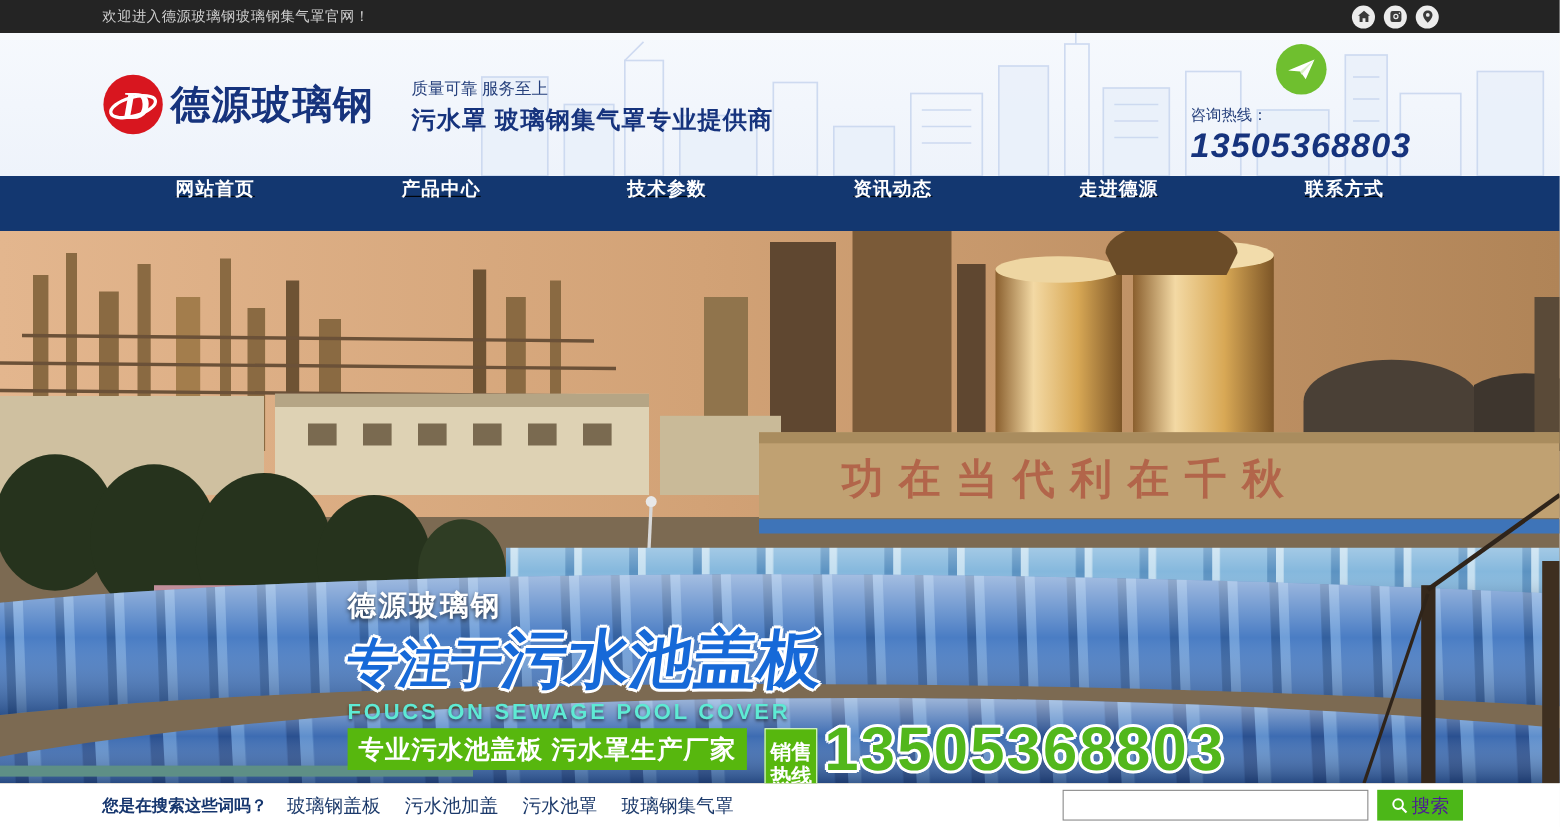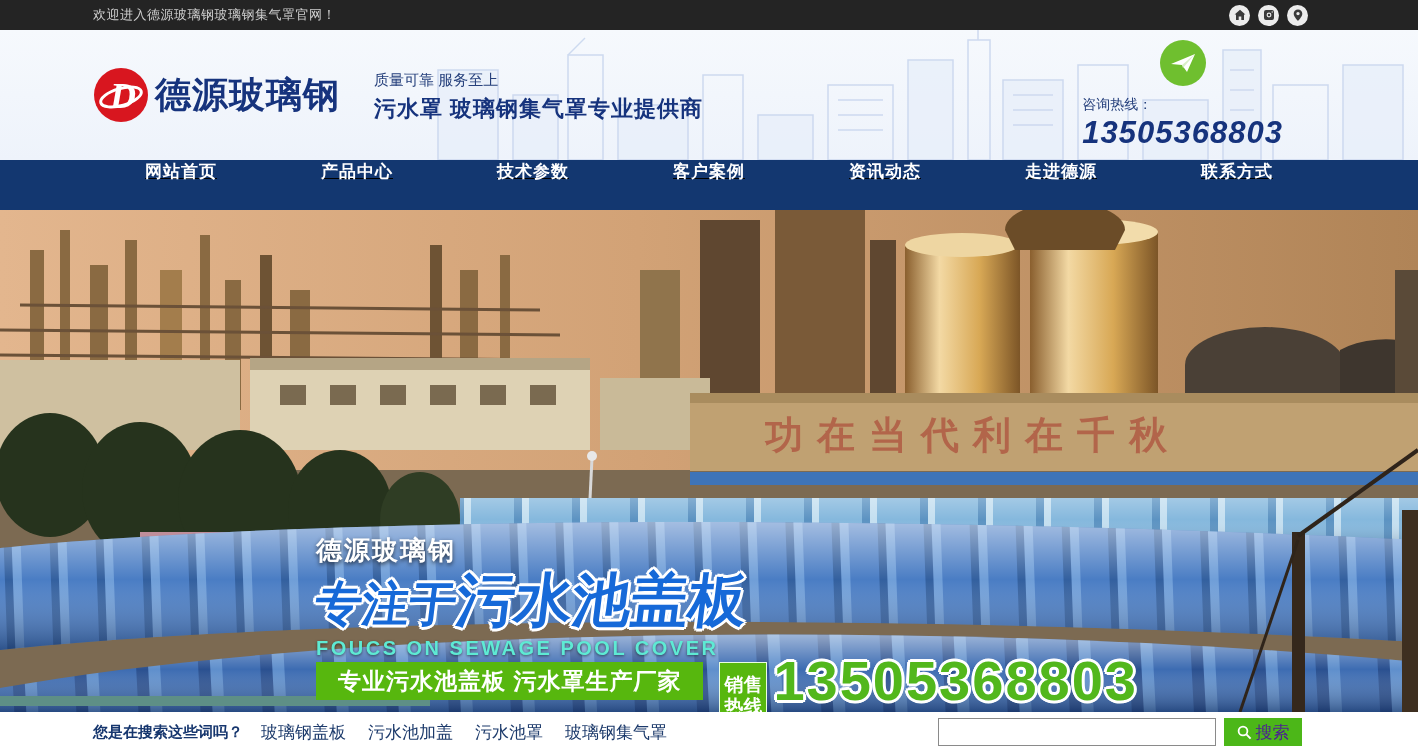--- a/index.html
+++ b/index.html
@@ -51,32 +51,32 @@
     white-space:nowrap; line-height:1.05;
     text-shadow:-3px 0 0 #fff,3px 0 0 #fff,0 -3px 0 #fff,0 3px 0 #fff,
       -2px -2px 0 #fff,2px -2px 0 #fff,-2px 2px 0 #fff,2px 2px 0 #fff; }
   .t-prefix { font-size:47px; }
   .t-main { font-size:58px; }
   .hero-en { margin-top:6px; color:#5eead4; font-size:20px; font-weight:600;
     letter-spacing:2.5px; text-shadow:0 1px 3px rgba(0,0,0,.55); }
   .hero-tagrow { position:absolute; left:316px; top:452px; display:flex;
     align-items:flex-start; }
   .hero-tag { background:#57b70e; color:#fff; font-size:23px; font-weight:600;
-    line-height:38px; padding:0 22px; letter-spacing:1px; white-space:nowrap; }
+    line-height:38px; padding:0 10px; letter-spacing:1px; white-space:nowrap; }
   .sales-badge { margin-left:16px; background:#57b70e; color:#fff; font-size:19px;
     font-weight:800; text-align:center; line-height:22px; padding:11px 4px 2px;
     border:1px solid #eaffe0; }
   .sales-number { margin-left:6px; position:relative; top:-14px; color:#52b71c;
     font-size:56px; font-weight:800; letter-spacing:2px; white-space:nowrap;
     text-shadow:-3px 0 0 #fff,3px 0 0 #fff,0 -3px 0 #fff,0 3px 0 #fff,
       -2px -2px 0 #fff,2px -2px 0 #fff,-2px 2px 0 #fff,2px 2px 0 #fff; }
 
   
   .searchbar { height:40px; background:#ffffff; display:flex; align-items:center;
-    padding:0 116px 0 93px; }
+    padding:0 88px 0 93px; }
   .search-prompt { font-size:15px; font-weight:800; color:#16366e; margin-right:18px; }
   .hotwords { display:flex; gap:22px; }
   .hotword { font-size:17px; color:#1c3a6b; cursor:pointer; text-decoration:none; }
   .search-input { margin-left:auto; width:278px; height:28px; border:1px solid #8a8a8a;
     background:#fff; padding:0 8px; font-size:14px; outline:none; }
   .search-btn { margin-left:8px; width:78px; height:28px; background:#4cb718;
     border:none; color:#4c1d95; font-size:17px; display:flex; align-items:center;
     justify-content:center; gap:4px; cursor:pointer; }
   .search-btn svg { width:15px; height:15px; }
 </style>
@@ -165,21 +165,20 @@
         <div class="hotline-number">13505368803</div>
       </span>
     </div>
   </div>
 </div>
 
 <div class="nav">
   <div class="nav-item">网站首页</div>
   <div class="nav-item">产品中心</div>
   <div class="nav-item">技术参数</div>
-  <div class="nav-item">客户案例</div>
   <div class="nav-item">资讯动态</div>
   <div class="nav-item">走进德源</div>
   <div class="nav-item">联系方式</div>
 </div>
 
 <div class="hero">
   <svg class="hero-bg" viewBox="0 0 1418 502" preserveAspectRatio="none">
     <defs>
       <linearGradient id="sky" x1="0" y1="0" x2="1" y2="0">
         <stop offset="0" stop-color="#e3b68e"></stop>

